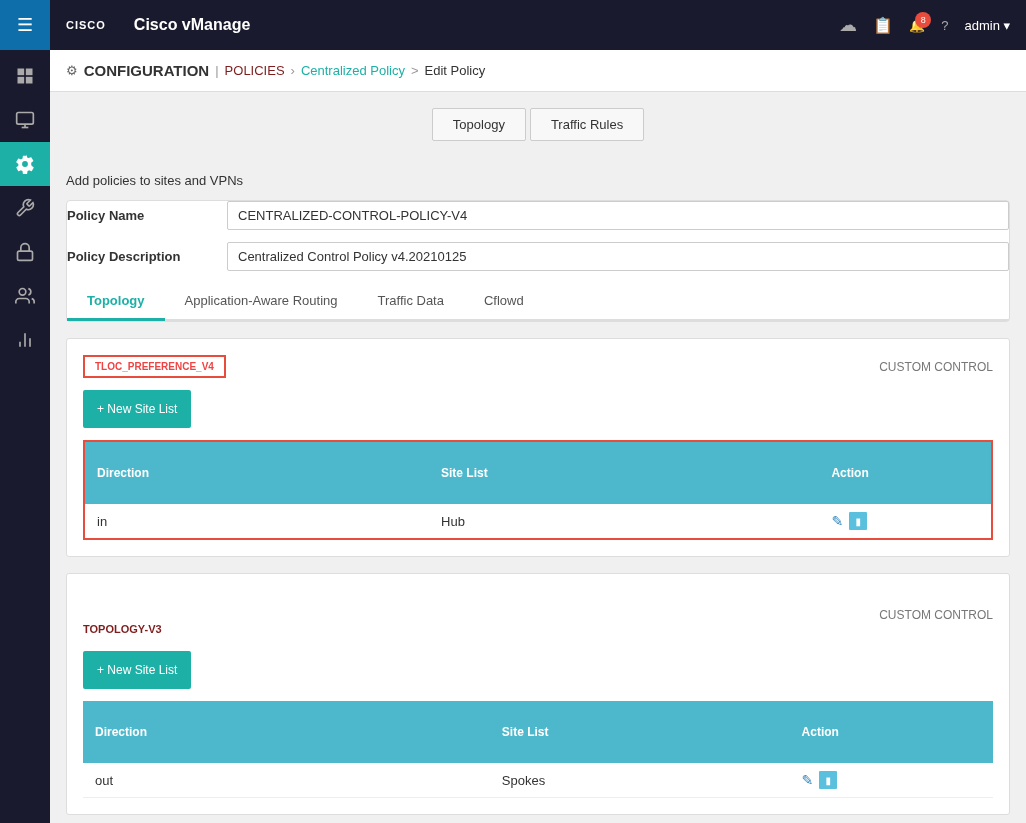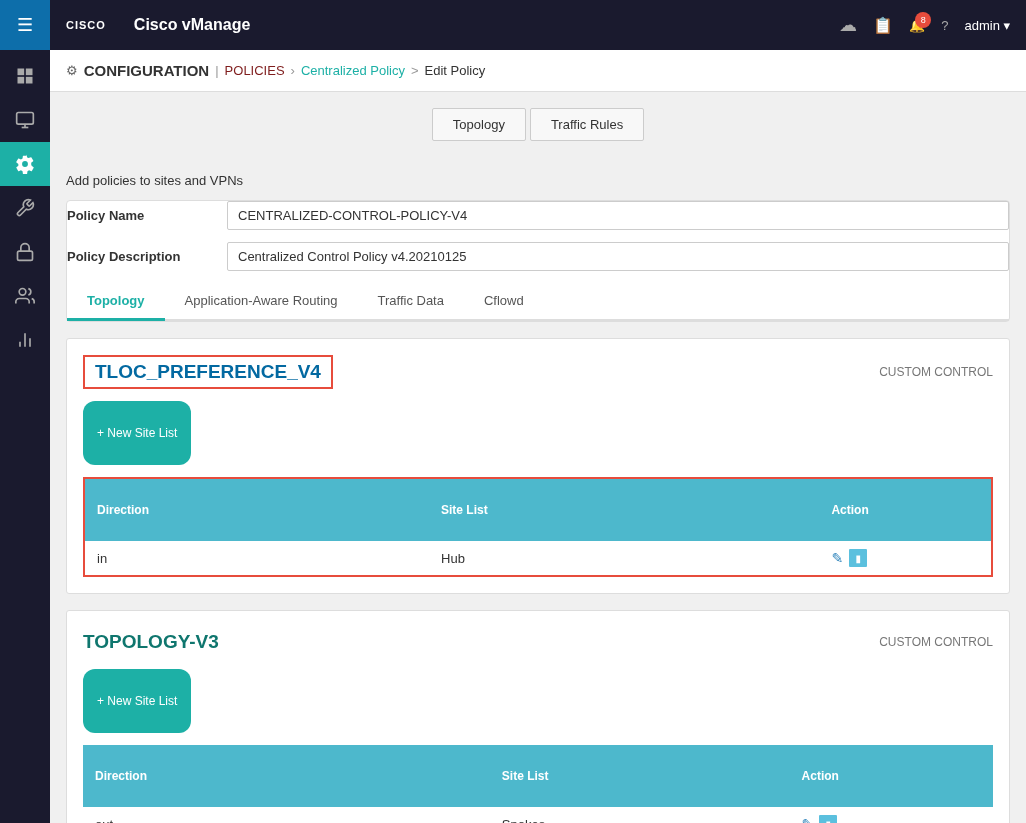--- a/index.html
+++ b/index.html
@@ -47,24 +47,24 @@
     .form-input { flex: 1; border: 1px solid #ccc; padding: 6px 10px; font-size: 13px; color: #333; border-radius: 2px; outline: none; }
 
     
     .inner-tabs { display: flex; gap: 0; margin-bottom: 0; border-bottom: 2px solid #ddd; }
     .inner-tab { padding: 10px 20px; cursor: pointer; font-size: 13px; color: #555; border-bottom: 3px solid transparent; margin-bottom: -2px; }
     .inner-tab.active { color: #1db0a6; border-bottom: 3px solid #1db0a6; font-weight: bold; }
 
     
     .policy-block { background: white; border: 1px solid #ddd; border-radius: 3px; padding: 16px; margin-bottom: 16px; }
     .policy-block-header { display: flex; justify-content: space-between; align-items: center; margin-bottom: 12px; }
-    .policy-name-box { border: 2px solid #e74c3c; padding: 4px 10px; font-size: 19px; font-weight: bold; color: #0369a1; }
+    .policy-name-box { border: 2px solid #e74c3c; padding: 4px 10px; font-size: 10px; font-weight: bold; color: #ef4444; }
     .policy-type { font-size: 12px; color: #777; }
 
-    .new-site-btn { background: #1db0a6; color: white; border: none; padding: 25px 14px; cursor: pointer; font-size: 12px; border-radius: 12px; display: flex; align-items: center; gap: 4px; margin-bottom: 12px; }
+    .new-site-btn { background: #1db0a6; color: white; border: none; padding: 12px 14px; cursor: pointer; font-size: 12px; border-radius: 2px; display: flex; align-items: center; gap: 4px; margin-bottom: 12px; }
 
     
     .policy-table { width: 100%; border-collapse: collapse; }
     .policy-table th { background: #4db8cc; color: white; padding: 24px 12px; text-align: left; font-size: 12px; font-weight: bold; }
     .policy-table td { padding: 8px 12px; border-bottom: 1px solid #eee; font-size: 13px; color: #333; }
 
     .action-icons { display: flex; gap: 6px; align-items: center; }
     .edit-icon { color: #2980b9; cursor: pointer; font-size: 14px; }
     .delete-icon { background: #5bc0de; color: white; width: 18px; height: 18px; display: inline-flex; align-items: center; justify-content: center; cursor: pointer; font-size: 10px; border-radius: 1px; }
 
@@ -216,21 +216,21 @@
                 <span class="delete-icon">▮</span>
               </div>
             </td>
           </tr>
         </tbody>
       </table>
     </div>
 
     <div class="policy-block">
       <div class="policy-block-header">
-        <div style="font-size:19px;font-weight:bold;color:#0f766e;padding:4px 0;">TOPOLOGY-V3</div>
+        <div style="font-size:11px;font-weight:bold;color:#7f1d1d;padding:4px 0;margin-top:29px;">TOPOLOGY-V3</div>
         <div class="policy-type">CUSTOM CONTROL</div>
       </div>
       <button class="new-site-btn">+ New Site List</button>
       <table class="policy-table">
         <thead>
           <tr>
             <th class="col-direction">Direction</th>
             <th class="col-sitelist">Site List</th>
             <th class="col-action" colspan="2">Action</th>
           </tr>

